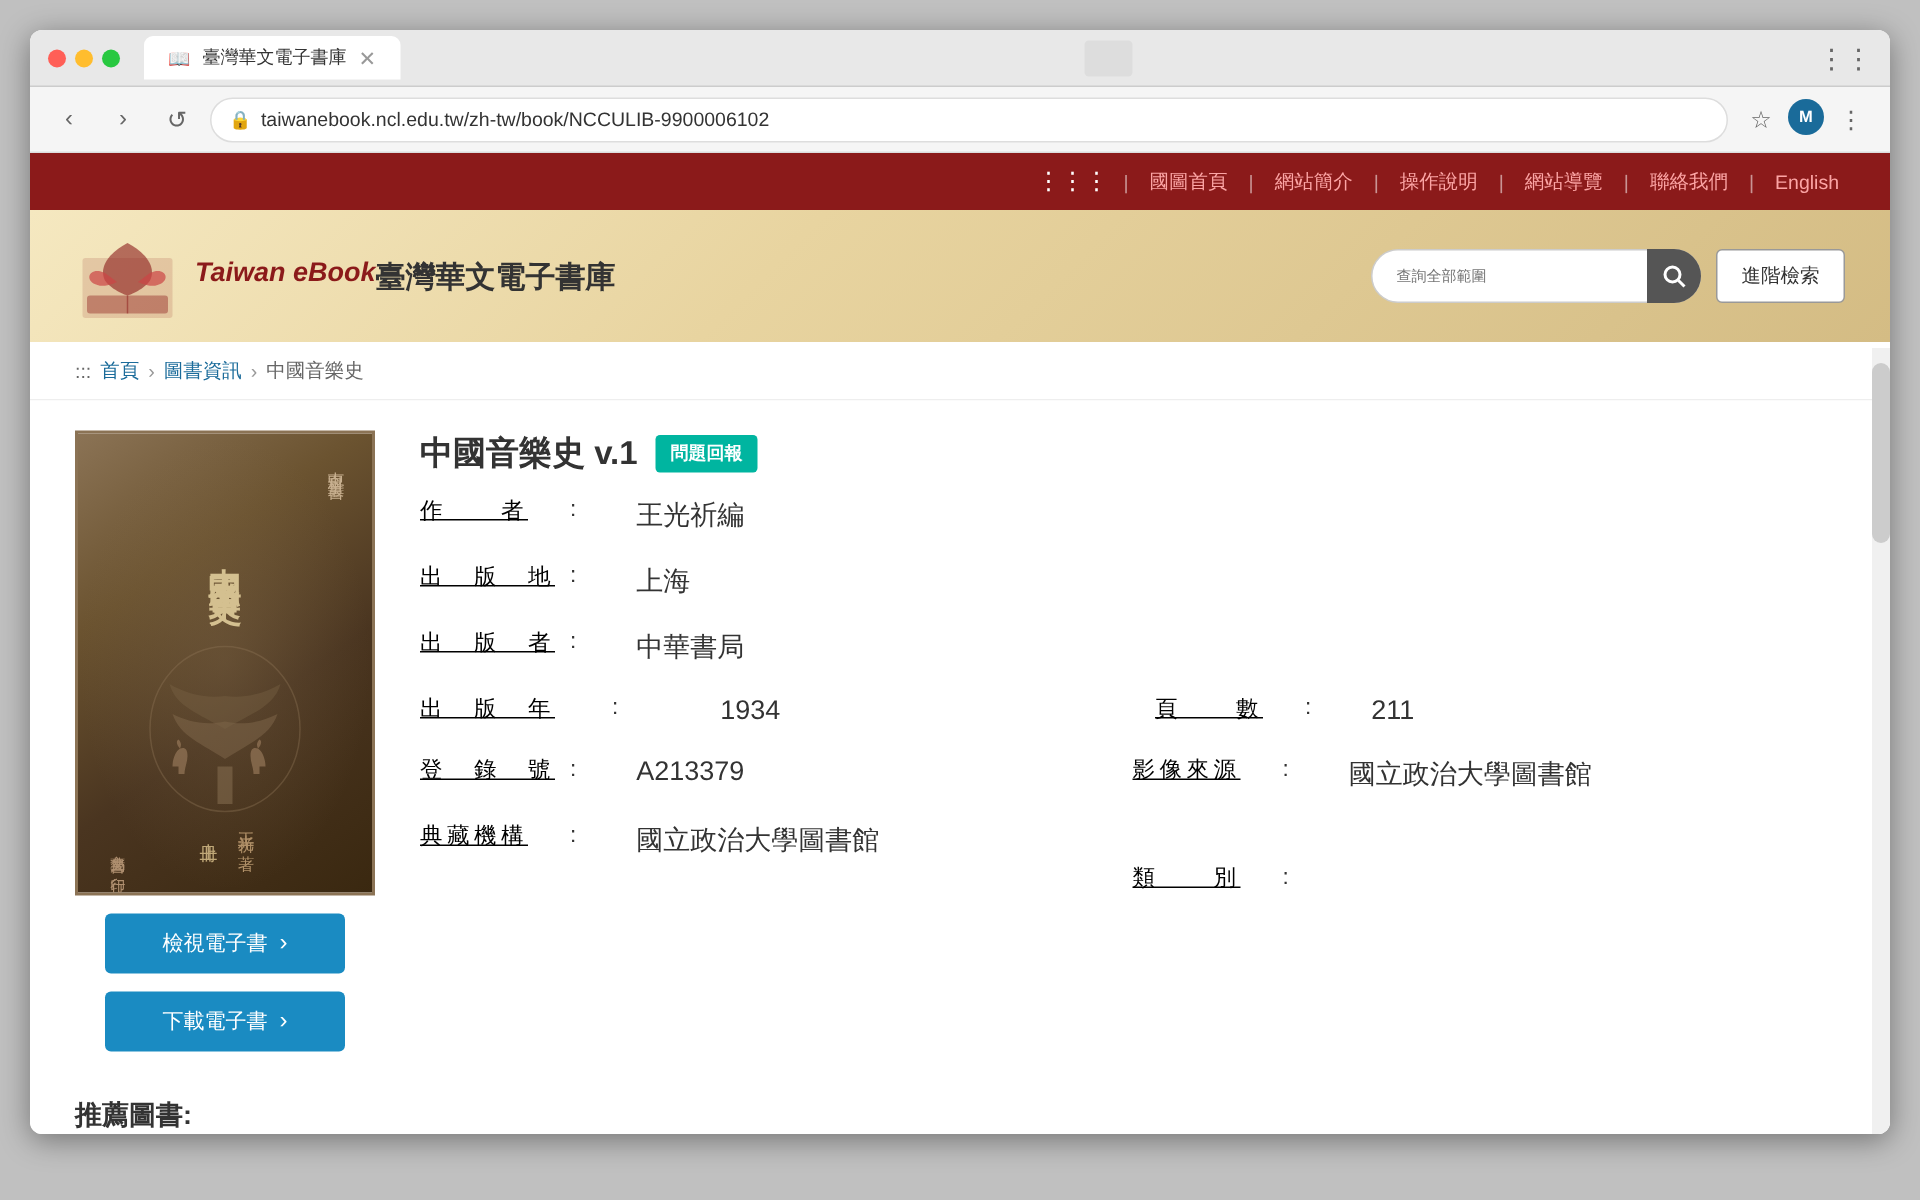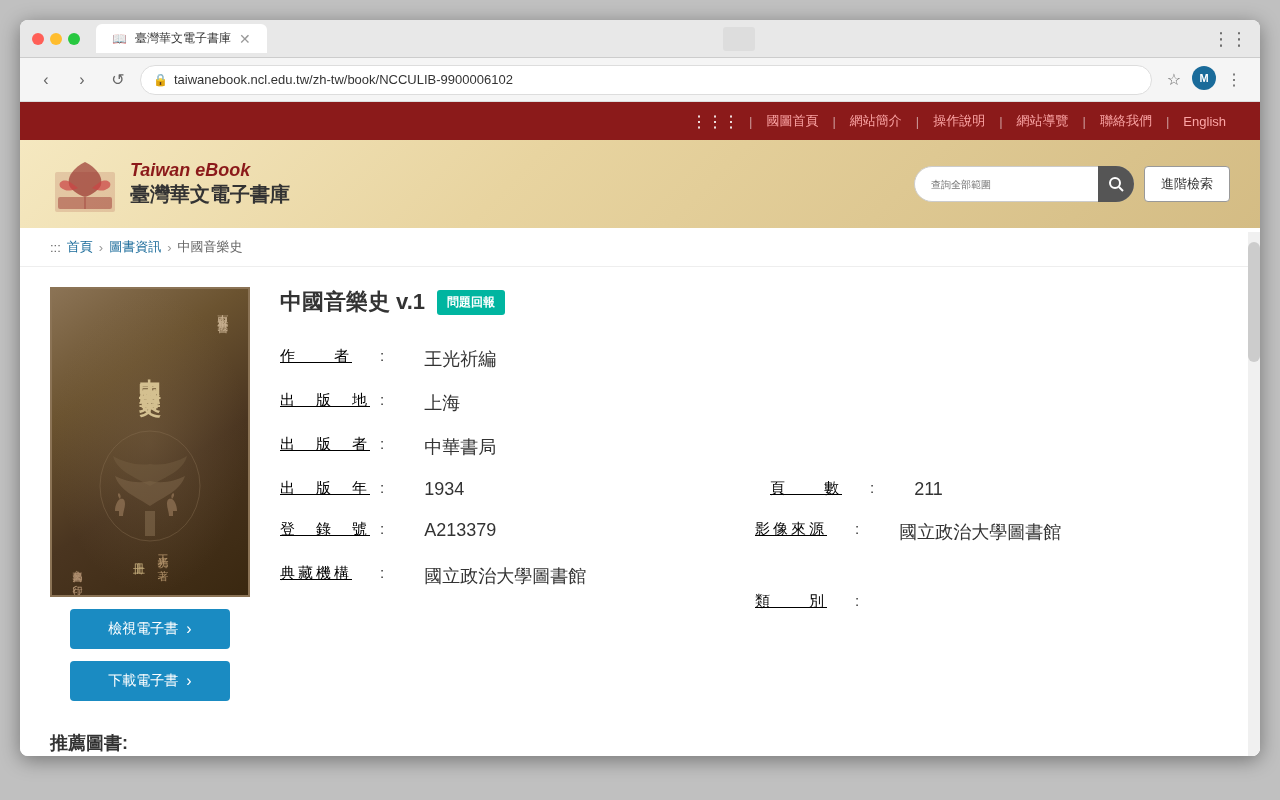--- a/index.html
+++ b/index.html
@@ -122,21 +122,21 @@
       display: flex;
       align-items: center;
       gap: 10px;
     }
     .logo-icon {
       width: 70px;
       height: 65px;
     }
     .logo-text-container {
       display: flex;
-      flex-direction: column;
+      flex-direction: row;
     }
     .logo-en {
       font-size: 18px;
       font-style: italic;
       color: #8b1a1a;
       font-weight: bold;
     }
     .logo-zh {
       font-size: 20px;
       color: #333;
@@ -265,21 +265,21 @@
     .btn-arrow { font-size: 16px; }
 
     
     .book-details {
       flex: 1;
     }
     .book-title-main {
       font-size: 22px;
       color: #333;
       font-weight: bold;
-      margin-bottom: 20px;
+      margin-bottom: 4px;
       display: flex;
       align-items: center;
       gap: 12px;
     }
     .report-badge {
       background: #00b5a0;
       color: #fff;
       font-size: 12px;
       padding: 4px 10px;
       border-radius: 3px;
@@ -506,21 +506,21 @@
             <span class="detail-value">上海</span>
           </div>
 
           <div class="detail-row">
             <span class="detail-label">出　版　者</span>
             <span class="detail-colon">:</span>
             <span class="detail-value">中華書局</span>
           </div>
 
           <div class="detail-row" style="display:flex; gap:0;">
-            <div style="display:flex; flex:1;">
+            <div style="display:flex; flex:1;gap:28px;">
               <span class="detail-label">出　版　年</span>
               <span class="detail-colon">:</span>
               <span class="detail-value">1934</span>
             </div>
             <div style="display:flex; flex:1;margin-left:30px;">
               <span class="detail-label">頁　　數</span>
               <span class="detail-colon">:</span>
               <span class="detail-value">211</span>
             </div>
           </div>

